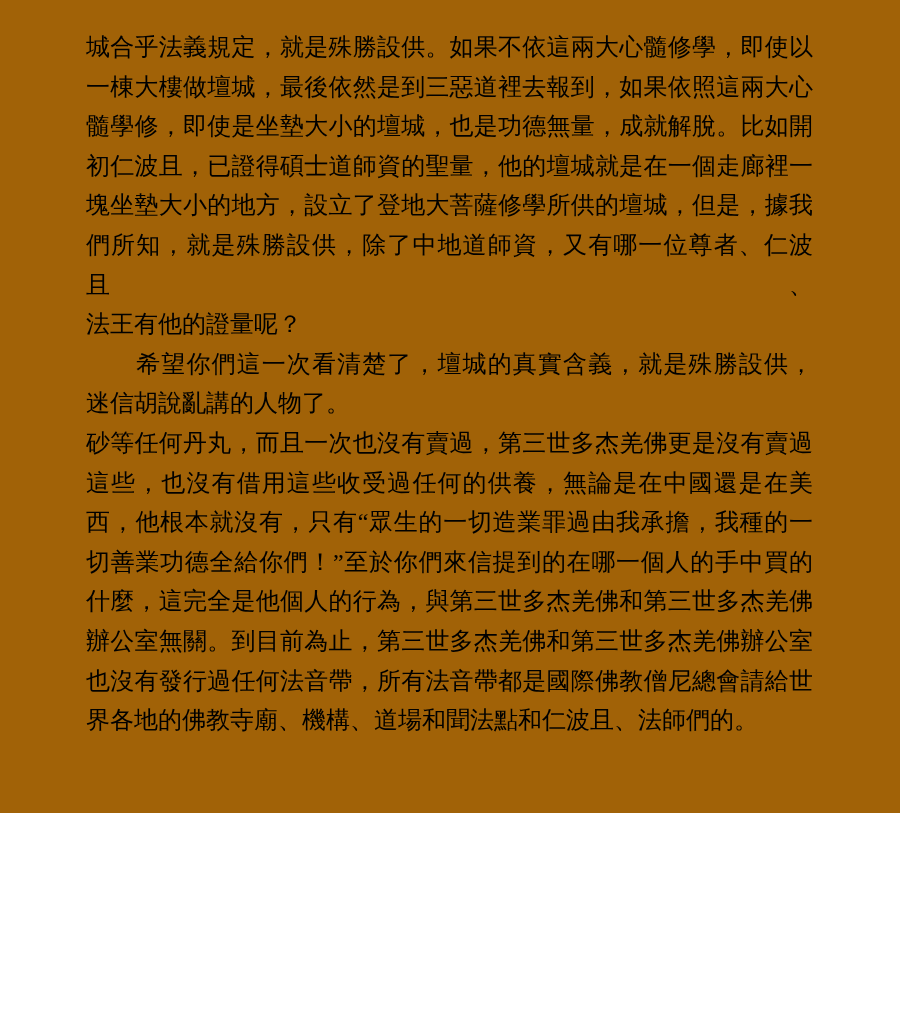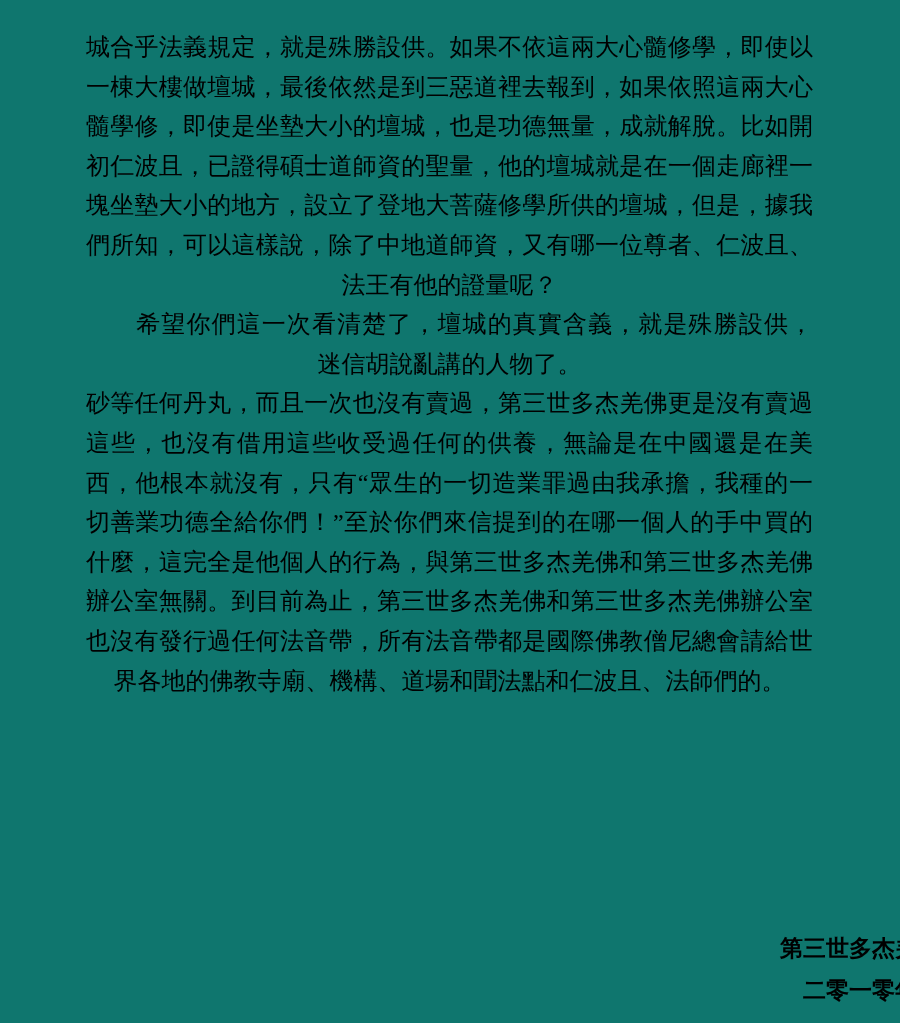--- a/index.html
+++ b/index.html
@@ -3,36 +3,36 @@
 <meta charset="utf-8">
 <style>
   html, body {
     margin: 0;
     padding: 0;
     background: #ffffff;
   }
   .page {
     position: relative;
     width: 900px;
-    height: 1023px;
-    background: #0f766e;
+    height: 813px;
+    background: #a16207;
     color: #000000;
     font-family: "Liberation Serif", "DejaVu Serif", serif;
     overflow: hidden;
   }
   .body-text {
     position: absolute;
     left: 86px;
     top: 28px;
     width: 727px;
     font-size: 24px;
     line-height: 39.6px;
   }
   .line {
-    text-align: center;
+    text-align: left;
   }
   .line.fill {
     text-align: justify;
     text-align-last: justify;
     text-justify: inter-character;
   }
   .signature-block {
     position: absolute;
     left: 0;
     top: 928px;
@@ -50,21 +50,21 @@
 </head>
 <body>
 
 <div class="page">
   <div class="body-text">
     <div class="line fill">城合乎法義規定，就是殊勝設供。如果不依這兩大心髓修學，即使以</div>
     <div class="line fill">一棟大樓做壇城，最後依然是到三惡道裡去報到，如果依照這兩大心</div>
     <div class="line fill">髓學修，即使是坐墊大小的壇城，也是功德無量，成就解脫。比如開</div>
     <div class="line fill">初仁波且，已證得碩士道師資的聖量，他的壇城就是在一個走廊裡一</div>
     <div class="line fill">塊坐墊大小的地方，設立了登地大菩薩修學所供的壇城，但是，據我</div>
-    <div class="line fill">們所知，可以這樣說，除了中地道師資，又有哪一位尊者、仁波且、</div>
+    <div class="line fill">們所知，就是殊勝設供，除了中地道師資，又有哪一位尊者、仁波且、</div>
     <div class="line">法王有他的證量呢？</div>
     <div class="line fill">　　希望你們這一次看清楚了，壇城的真實含義，就是殊勝設供，</div>
     <div class="line">迷信胡說亂講的人物了。</div>
     <div class="line fill">砂等任何丹丸，而且一次也沒有賣過，第三世多杰羌佛更是沒有賣過</div>
     <div class="line fill">這些，也沒有借用這些收受過任何的供養，無論是在中國還是在美</div>
     <div class="line fill">西，他根本就沒有，只有“眾生的一切造業罪過由我承擔，我種的一</div>
     <div class="line fill">切善業功德全給你們！”至於你們來信提到的在哪一個人的手中買的</div>
     <div class="line fill">什麼，這完全是他個人的行為，與第三世多杰羌佛和第三世多杰羌佛</div>
     <div class="line fill">辦公室無關。到目前為止，第三世多杰羌佛和第三世多杰羌佛辦公室</div>
     <div class="line fill">也沒有發行過任何法音帶，所有法音帶都是國際佛教僧尼總會請給世</div>

